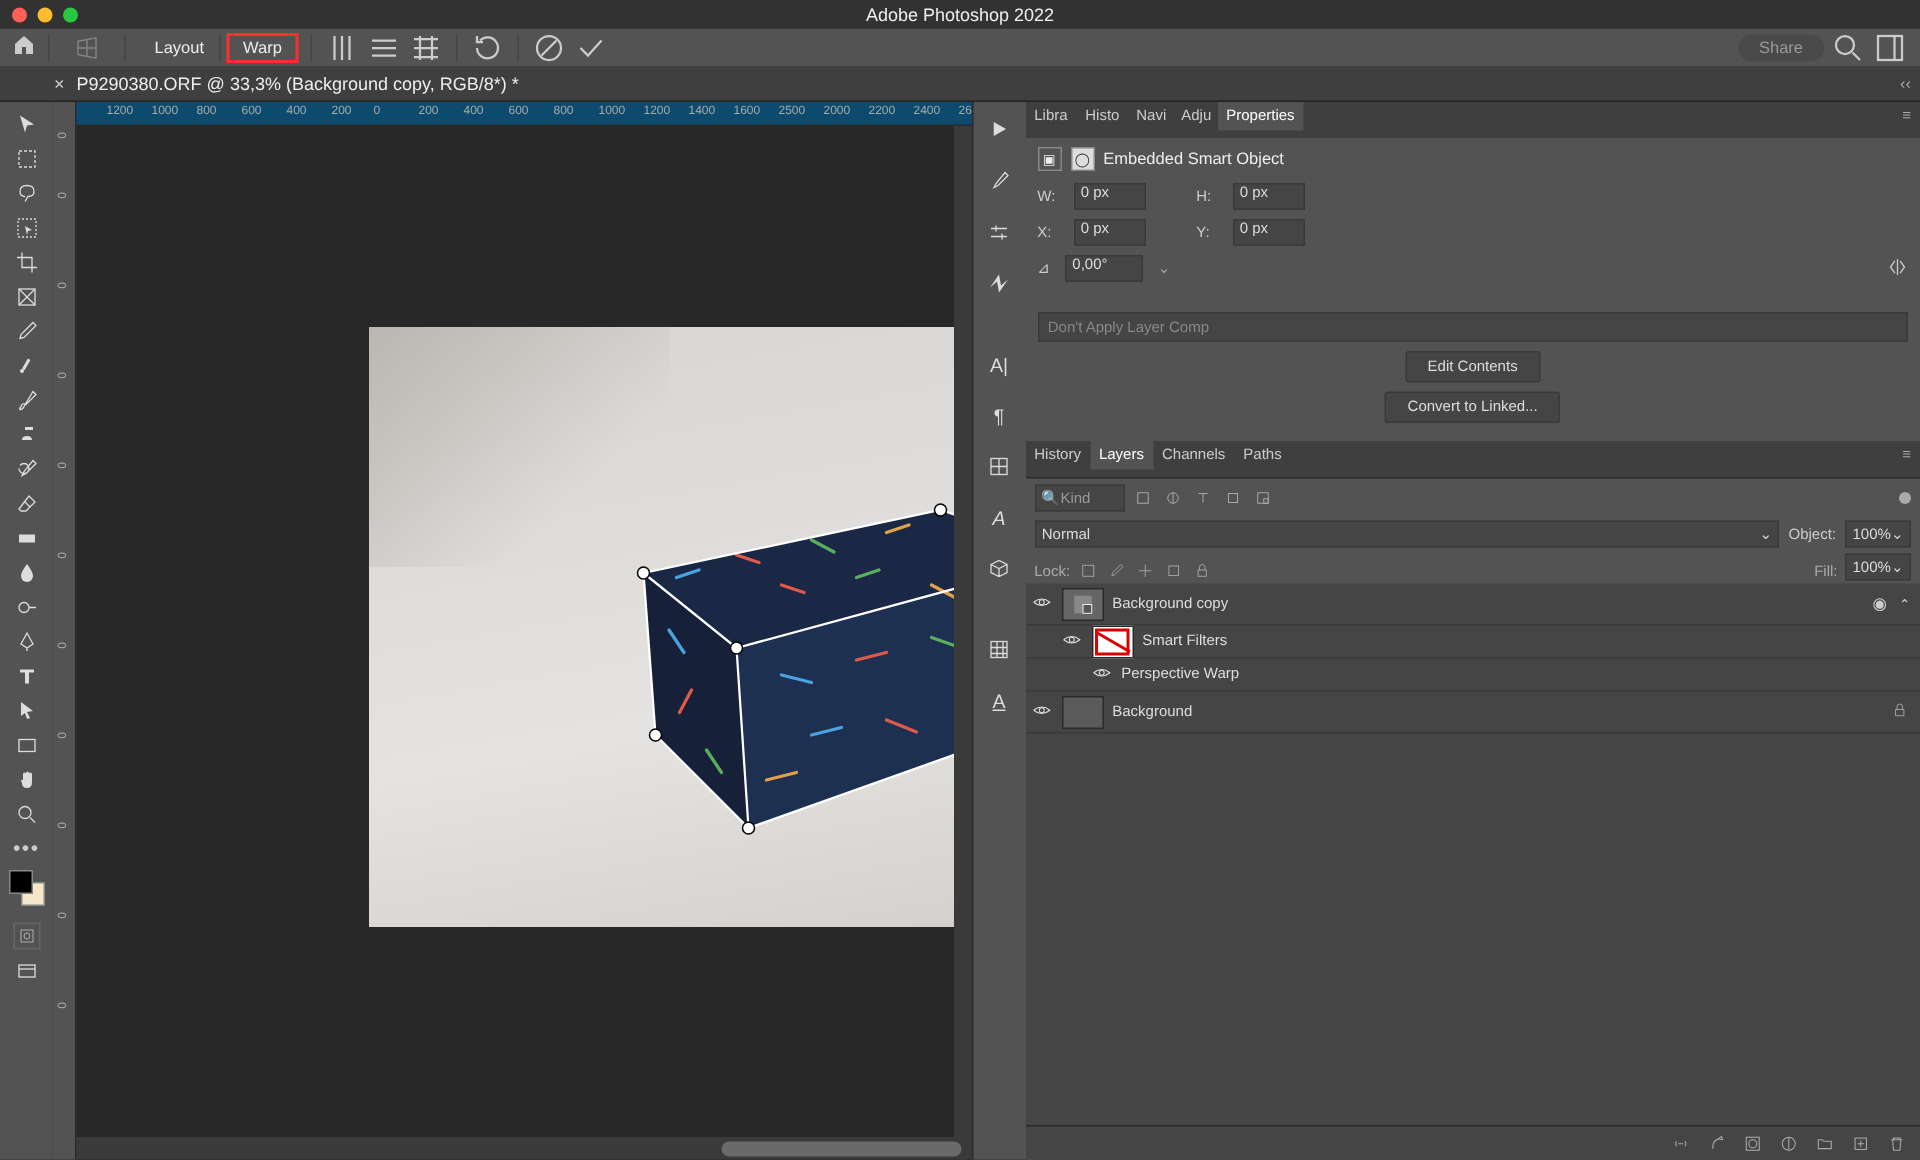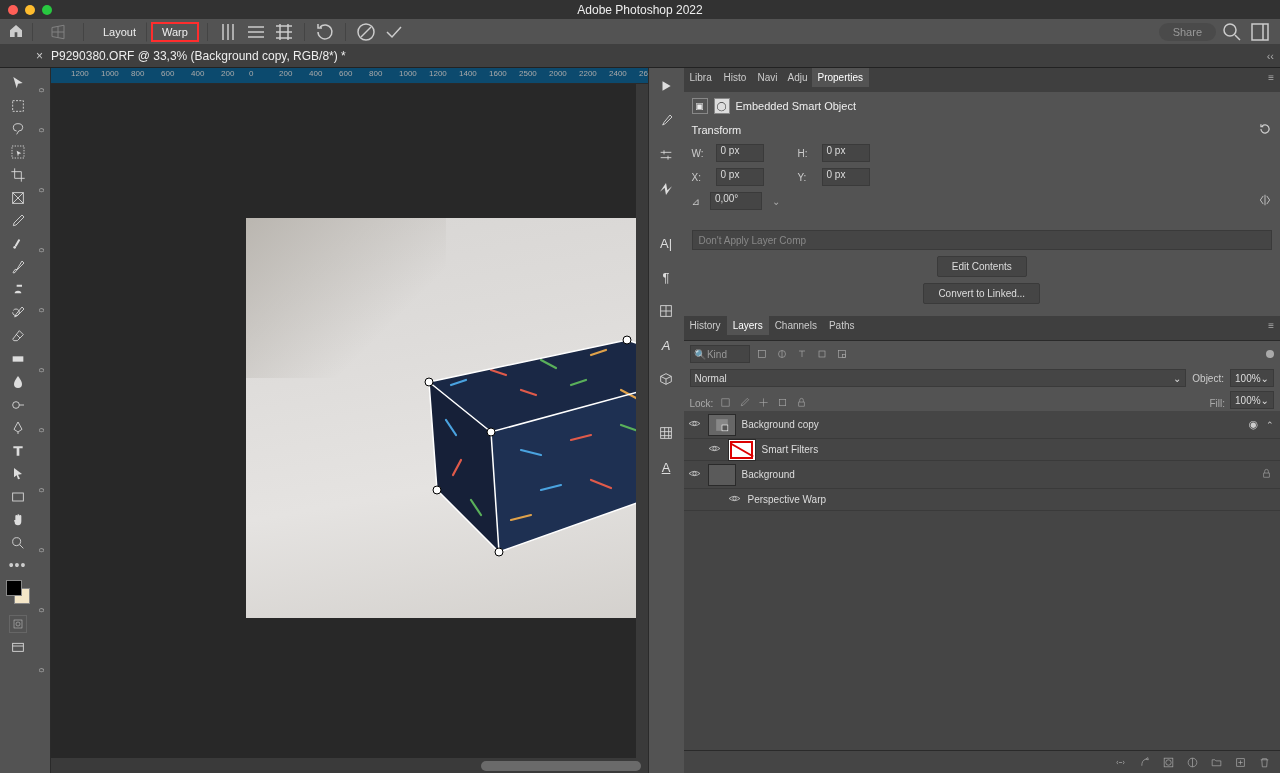--- a/index.html
+++ b/index.html
@@ -502,26 +502,20 @@
       <div class="tab" style="max-width:30px">Navi</div>
       <div class="tab" style="max-width:30px">Adju</div>
       <div class="tab active">Properties</div>
       <div class="menu">≡</div>
     </div>
     <div class="prop-panel">
       <div class="prop-header">
         <span class="icon-sq">▣</span>
         <span class="icon-sq" style="background:#ddd;color:#333">◯</span>
         <span>Embedded Smart Object</span>
-      </div>
-      <div class="prop-section-title">
-        <span>Transform</span>
-        <span><svg width="14" height="14" viewBox="0 0 24 24" stroke="#ccc" fill="none" stroke-width="2">
-              <path d="M5 12 a7 7 0 1 0 2 -5 M5 4 v4 h4"></path>
-            </svg></span>
       </div>
       <div class="prop-row">
         <span class="prop-label">W:</span>
         <span class="prop-input">0 px</span>
         <span class="link-ic"></span>
         <span class="prop-label">H:</span>
         <span class="prop-input">0 px</span>
       </div>
       <div class="prop-row">
         <span class="prop-label">X:</span>
@@ -642,39 +636,39 @@
           <span class="chev">⌃</span>
         </div>
         <div class="layer-row indent1 sub">
           <span class="eye"><svg viewBox="0 0 24 24">
                 <path d="M2 12 Q12 4 22 12 Q12 20 2 12"></path>
                 <circle cx="12" cy="12" r="3"></circle>
               </svg></span>
           <div class="layer-thumb mask"></div>
           <span class="layer-name">Smart Filters</span>
         </div>
+        <div class="layer-row indent2">
+          <span class="eye"><svg viewBox="0 0 24 24">
+                <path d="M2 12 Q12 4 22 12 Q12 20 2 12"></path>
+                <circle cx="12" cy="12" r="3"></circle>
+              </svg></span>
+          <span class="layer-name">Perspective Warp</span>
+        </div>
         <div class="layer-row">
           <span class="eye"><svg viewBox="0 0 24 24">
                 <path d="M2 12 Q12 4 22 12 Q12 20 2 12"></path>
                 <circle cx="12" cy="12" r="3"></circle>
               </svg></span>
           <div class="layer-thumb" style="background:#5a5a5a"></div>
           <span class="layer-name">Background</span>
           <span class="lock-ic"><svg viewBox="0 0 24 24">
                 <rect x="6" y="11" width="12" height="9"></rect>
                 <path d="M8 11 V7 a4 4 0 0 1 8 0 V11"></path>
               </svg></span>
         </div>
-        <div class="layer-row indent2">
-          <span class="eye"><svg viewBox="0 0 24 24">
-                <path d="M2 12 Q12 4 22 12 Q12 20 2 12"></path>
-                <circle cx="12" cy="12" r="3"></circle>
-              </svg></span>
-          <span class="layer-name">Perspective Warp</span>
-        </div>
       </div>
       <div class="layers-bottom">
         <span class="bic"><svg viewBox="0 0 24 24">
               <path d="M9 12 H15 M7 9 a4 4 0 0 0 0 6 M17 9 a4 4 0 0 1 0 6"></path>
             </svg></span>
         <span class="bic"><svg viewBox="0 0 24 24">
               <path d="M7 18 Q7 8 14 6 M14 6 L18 3 L19 7 Z"></path>
             </svg></span>
         <span class="bic"><svg viewBox="0 0 24 24">
               <rect x="4" y="4" width="16" height="16"></rect>

